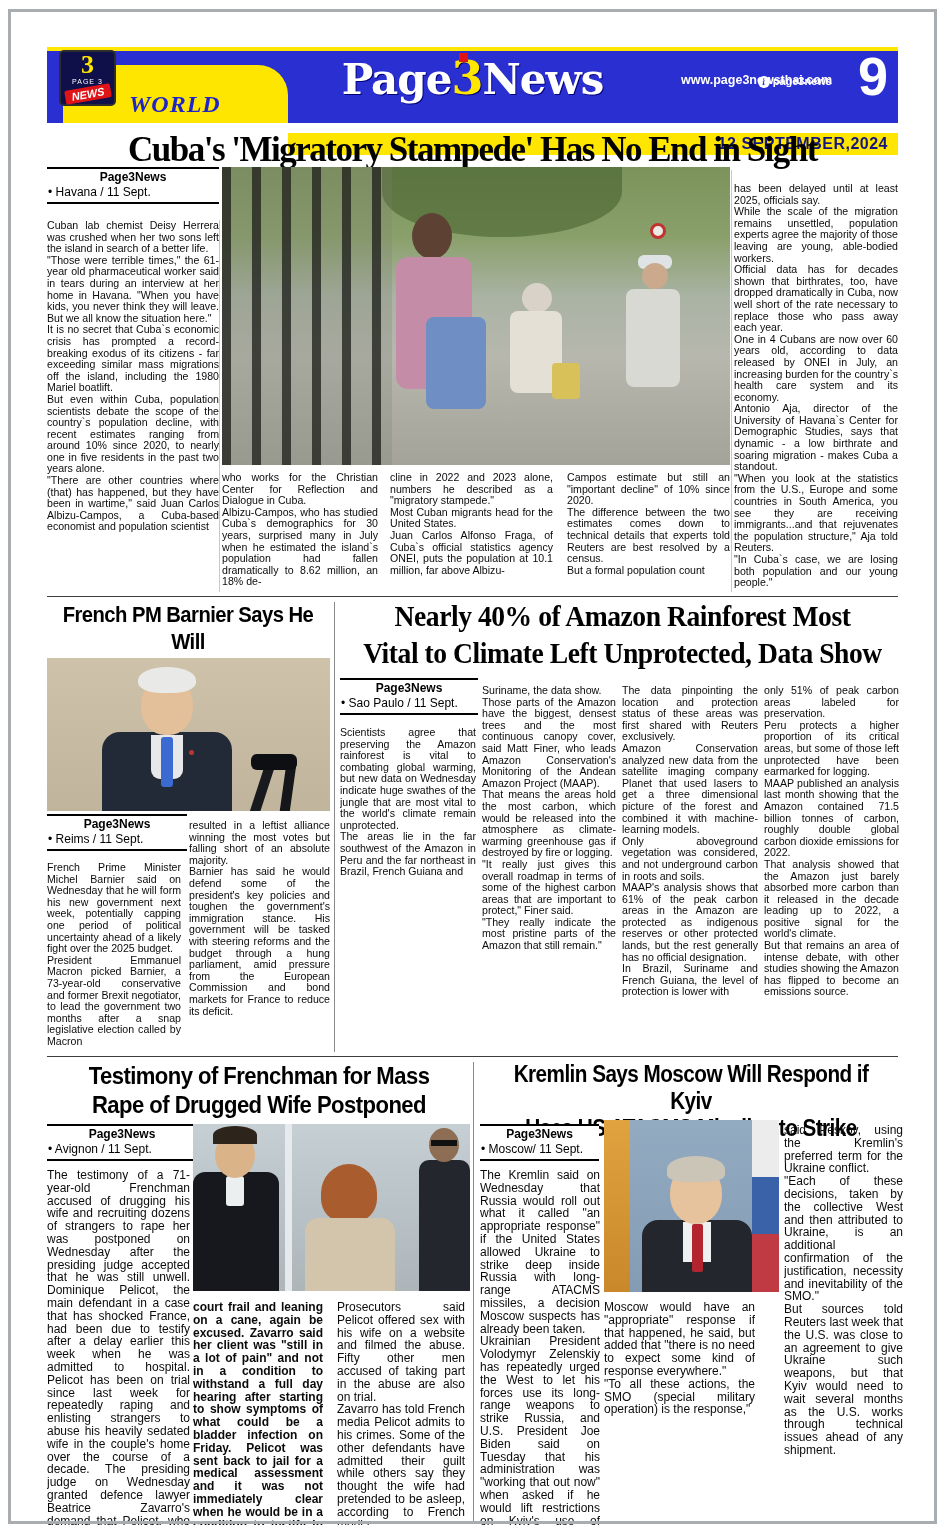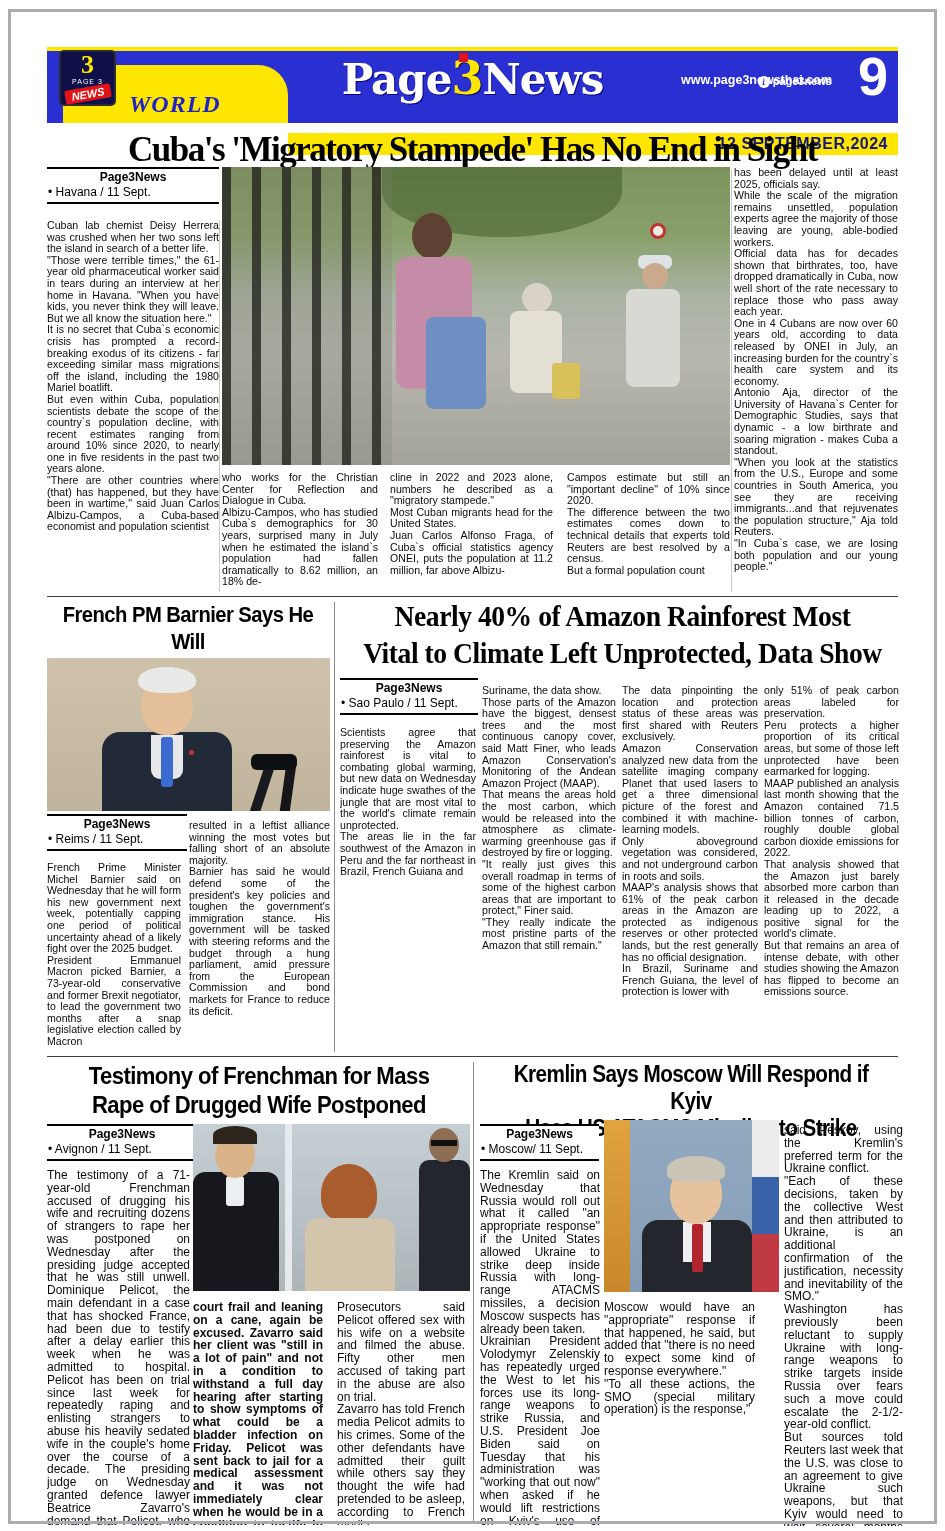--- a/index.html
+++ b/index.html
@@ -46,21 +46,21 @@
 
   
   .col { position:absolute; overflow:hidden; color:#0a0a0a; }
   .col p { margin:0; text-align:justify; font-family:"Liberation Sans",sans-serif; }
   .body-sm p { font-size:10.6px; line-height:11.6px; }
   .body-md p { font-size:12px; line-height:12.8px; }
   #cuba-col1 { left:47px; top:220px; width:172px; height:374px; }
   #cuba-colA { left:222px; top:472px; width:156px; height:121px; }
   #cuba-colB { left:390px; top:472px; width:163px; height:121px; }
   #cuba-colC { left:567px; top:472px; width:163px; height:121px; }
-  #cuba-col5 { left:734px; top:167px; width:164px; height:426px; }
+  #cuba-col5 { left:734px; top:183px; width:164px; height:426px; }
   #barnier-col1 { left:47px; top:862px; width:134px; height:192px; }
   #barnier-col2 { left:189px; top:820px; width:141px; height:234px; }
   #amazon-col1 { left:340px; top:727px; width:136px; height:326px; }
   #amazon-col2 { left:482px; top:685px; width:134px; height:368px; }
   #amazon-col3 { left:622px; top:685px; width:136px; height:368px; }
   #amazon-col4 { left:764px; top:685px; width:135px; height:368px; }
   #pelicot-col1 { left:47px; top:1169px; width:143px; height:356px; }
   #pelicot-col2 { left:193px; top:1301px; width:130px; height:224px;font-weight:bold; }
   #pelicot-col3 { left:337px; top:1301px; width:128px; height:224px; }
   #kremlin-col1 { left:480px; top:1169px; width:120px; height:356px; }
@@ -146,21 +146,21 @@
     <div style="left:404px;top:122px;width:54px;height:98px;border-radius:8px;background:#d8d9d2;"></div>
   </div>
 
   <div id="cuba-colA" class="col body-sm">
     <p>who works for the Christian Center for Reflection and Dialogue in Cuba.</p>
     <p>Albizu-Campos, who has studied Cuba`s demographics for 30 years, surprised many in July when he estimated the island`s population had fallen dramatically to 8.62 million, an 18% de-</p>
   </div>
   <div id="cuba-colB" class="col body-sm">
     <p>cline in 2022 and 2023 alone, numbers he described as a "migratory stampede."</p>
     <p>Most Cuban migrants head for the United States.</p>
-    <p>Juan Carlos Alfonso Fraga, of Cuba`s official statistics agency ONEI, puts the population at 11.2 million, far above Albizu-</p>
+    <p>Juan Carlos Alfonso Fraga, of Cuba`s official statistics agency ONEI, puts the population at 10.1 million, far above Albizu-</p>
   </div>
   <div id="cuba-colC" class="col body-sm">
     <p>Campos estimate but still an "important decline" of 10% since 2020.</p>
     <p>The difference between the two estimates comes down to technical details that experts told Reuters are best resolved by a census.</p>
     <p>But a formal population count</p>
   </div>
   <div id="cuba-col5" class="col body-sm">
     <p>has been delayed until at least 2025, officials say.</p>
     <p>While the scale of the migration remains unsettled, population experts agree the majority of those leaving are young, able-bodied workers.</p>
     <p>Official data has for decades shown that birthrates, too, have dropped dramatically in Cuba, now well short of the rate necessary to replace those who pass away each year.</p>
@@ -304,18 +304,17 @@
     <p>Ukrainian President Volodymyr Zelenskiy has repeatedly urged the West to let his forces use its long-range weapons to strike Russia, and U.S. President Joe Biden said on Tuesday that his administration was "working that out now" when asked if he would lift restrictions on Kyiv's use of missiles such as ATACMs.</p>
 
   </div>
   <div id="kremlin-col2" class="col body-md">
     <p>Moscow would have an "appropriate" response if that happened, he said, but added that "there is no need to expect some kind of response everywhere."</p>
     <p>"To all these actions, the SMO (special military operation) is the response,"</p>
   </div>
   <div id="kremlin-col3" class="col body-md">
     <p>said Peskov, using the Kremlin's preferred term for the Ukraine conflict.</p>
     <p>"Each of these decisions, taken by the collective West and then attributed to Ukraine, is an additional confirmation of the justification, necessity and inevitability of the SMO."</p>
-    <p>Washington has previously been reluctant to supply Ukraine with long-range weapons to strike targets inside Russia over fears such a move could escalate the 2-1/2-year-old conflict.</p>
     <p>But sources told Reuters last week that the U.S. was close to an agreement to give Ukraine such weapons, but that Kyiv would need to wait several months as the U.S. works through technical issues ahead of any shipment.</p>
   </div>
 
   <div class="frame"></div>
 </div>
 
 </body></html>

